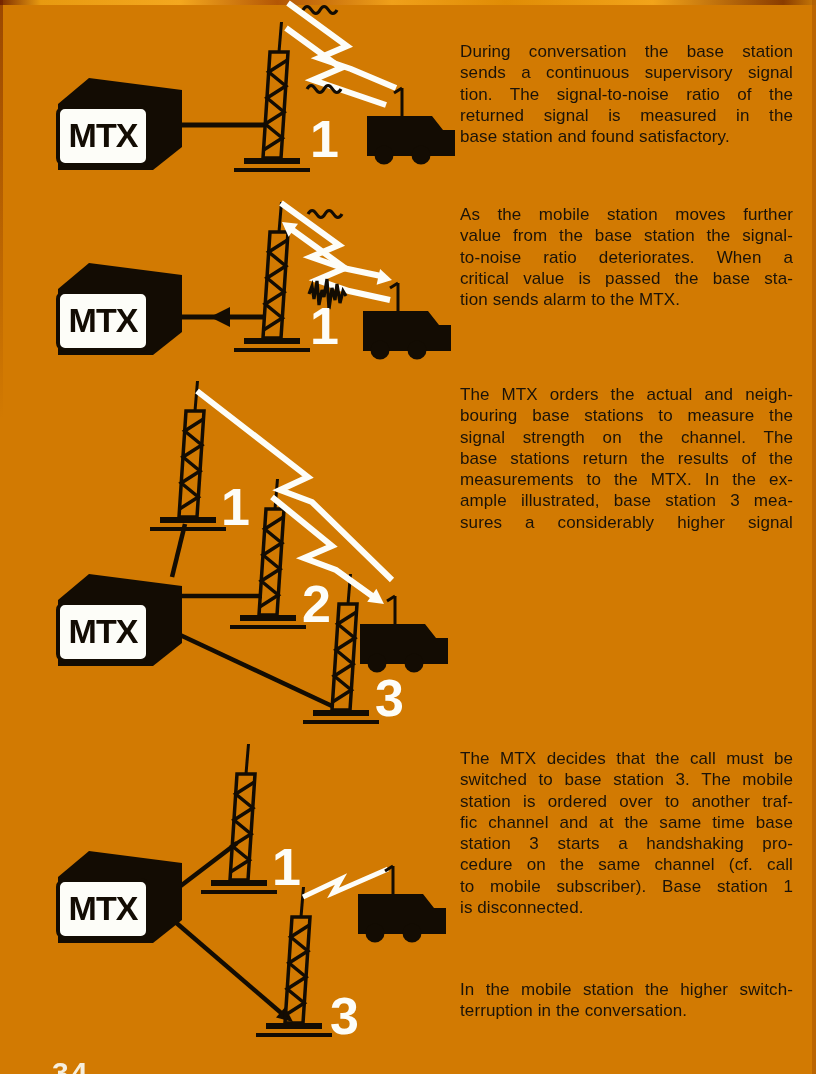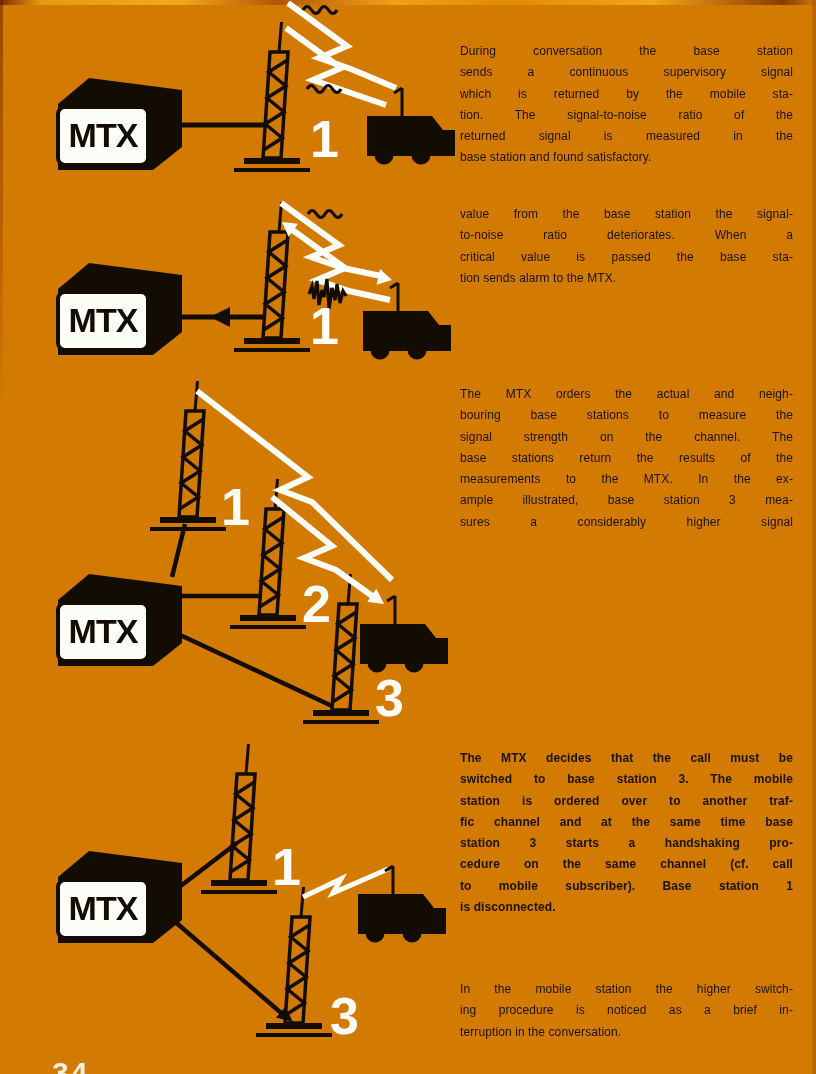--- a/index.html
+++ b/index.html
@@ -18,26 +18,26 @@
     position:absolute;right:0;top:0;width:4px;height:1074px;
     background:rgba(150,62,0,.35);
   }
   .left-strip{
     position:absolute;left:0;top:0;width:3px;height:420px;
     background:linear-gradient(180deg,rgba(110,30,0,.55),rgba(110,30,0,0));
   }
   .diagram-svg{position:absolute;left:0;top:0;}
   .para{
     position:absolute;left:460px;width:333px;
-    font-size:12px;line-height:21.3px;
+    font-size:17px;line-height:21.3px;
     color:#1b1309;letter-spacing:.1px;
   }
   .tline{text-align:justify;text-align-last:justify;white-space:nowrap;}
   .tline.last{text-align-last:left;}
-  .p1{top:41px;} .p2{top:204px;} .p3{top:384px;} .p4{top:748px;font-weight:bold;} .p5{top:979px;}
+  .p1{top:41px;} .p2{top:204px;} .p3{top:384px;} .p4{top:748px;} .p5{top:979px;}
   .page-num{
     position:absolute;left:52px;top:1056px;
     color:#f6efdf;font-weight:bold;font-size:30px;letter-spacing:2px;
   }
   .fig-label{
     font-weight:bold;font-size:52px;fill:#fdfdf8;
   }
   .mtx-text{
     font-weight:bold;font-size:34px;fill:#130c03;letter-spacing:-1px;
     text-anchor:middle;
@@ -134,26 +134,26 @@
       <polyline points="303,897 341,879 333,893 388,869" fill="none" stroke="#fdfdf8" stroke-width="5"></polyline>
       <text class="fig-label" x="272" y="885">1</text>
       <text class="fig-label" x="330" y="1034">3</text>
       <use href="#truck" x="356" y="863"></use>
     </g>
   </svg>
 
   <div class="para p1">
       <div class="tline">During conversation the base station</div>
       <div class="tline">sends a continuous supervisory signal</div>
-      <div class="tline">which is returned by the mobile sta-</div>
       <div class="tline">tion. The signal-to-noise ratio of the</div>
       <div class="tline">returned signal is measured in the</div>
       <div class="tline last">base station and found satisfactory.</div>
     </div>
   <div class="para p2">
+      <div class="tline">As the mobile station moves further</div>
       <div class="tline">value from the base station the signal-</div>
       <div class="tline">to-noise ratio deteriorates. When a</div>
       <div class="tline">critical value is passed the base sta-</div>
       <div class="tline last">tion sends alarm to the MTX.</div>
     </div>
   <div class="para p3">
       <div class="tline">The MTX orders the actual and neigh-</div>
       <div class="tline">bouring base stations to measure the</div>
       <div class="tline">signal strength on the channel. The</div>
       <div class="tline">base stations return the results of the</div>
@@ -166,18 +166,17 @@
       <div class="tline">switched to base station 3. The mobile</div>
       <div class="tline">station is ordered over to another traf-</div>
       <div class="tline">fic channel and at the same time base</div>
       <div class="tline">station 3 starts a handshaking pro-</div>
       <div class="tline">cedure on the same channel (cf. call</div>
       <div class="tline">to mobile subscriber). Base station 1</div>
       <div class="tline last">is disconnected.</div>
     </div>
   <div class="para p5">
       <div class="tline">In the mobile station the higher switch-</div>
-      <div class="tline">ing procedure is noticed as a brief in-</div>
       <div class="tline last">terruption in the conversation.</div>
     </div>
 
   <div class="page-num">34</div>
 </div>
 
 </body></html>

